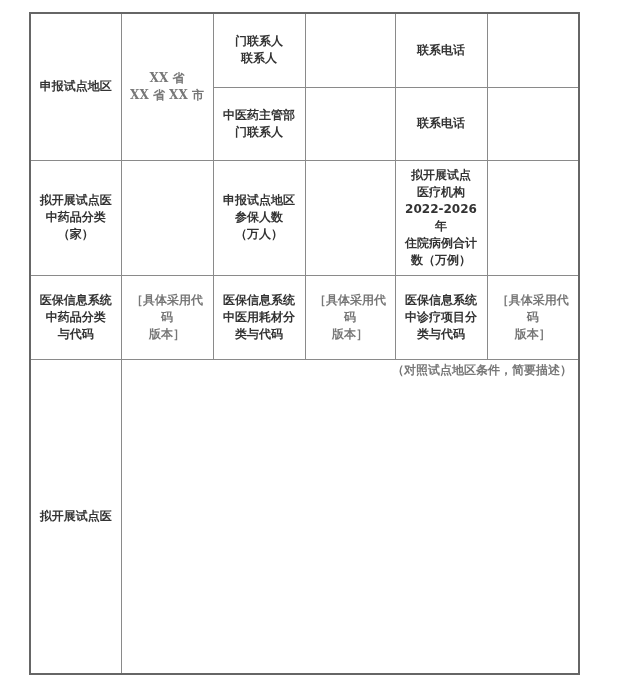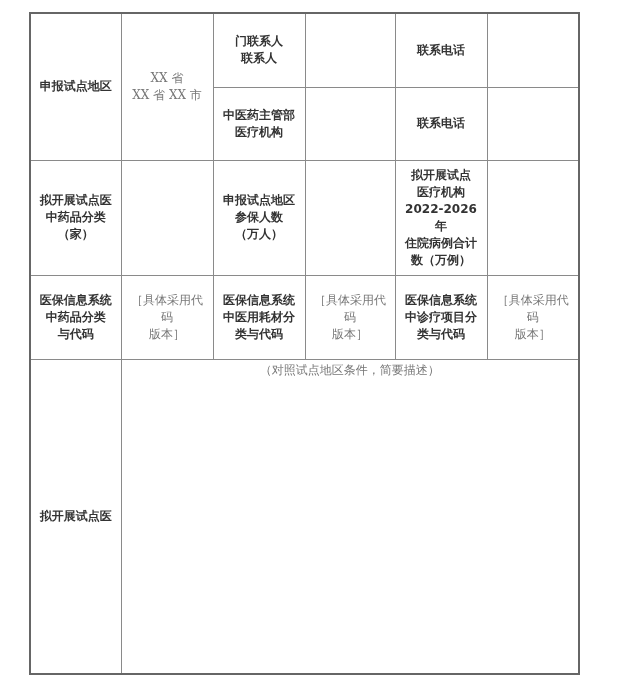--- a/index.html
+++ b/index.html
@@ -3,22 +3,22 @@
 <meta charset="utf-8">
 <style>
   html, body { margin:0; padding:0; background:#ffffff; }
   body { width:624px; height:696px; position:relative; overflow:hidden;
          font-family:"DejaVu Sans", "Liberation Sans", sans-serif; color:#333; }
   table { position:absolute; left:29px; top:12px; border-collapse:collapse;
           table-layout:fixed; width:549px; border:2px solid #666; }
   td { border:1px solid #8a8a8a; padding:0 4px; text-align:center; vertical-align:middle;
        font-size:12px; line-height:17px; word-break:break-all; }
   .lbl { font-weight:bold; color:#333; }
-  .ser { font-family:"DejaVu Serif", "Liberation Serif", serif; color:#777; font-weight:normal; }
-  .desc { vertical-align:top; text-align:center; padding:2px 6px; }
+  .ser { font-family:"DejaVu Serif", "Liberation Serif", serif; color:#777; font-weight:bold; }
+  .desc { vertical-align:top; text-align:right; padding:2px 6px; }
   .ml { white-space:pre-line; }
 </style>
 </head>
 <body>
 
 <table>
   <colgroup>
     <col style="width:91px">
       <col style="width:92px">
       <col style="width:92px">
@@ -32,21 +32,21 @@
     <td rowspan="2" class="ser ml">XX 省
 XX 省 XX 市</td>
     <td class="lbl ml">门联系人
 联系人</td>
     <td></td>
     <td class="lbl">联系电话</td>
     <td></td>
   </tr>
   <tr style="height:73px">
     <td class="lbl ml">中医药主管部
-医疗机构</td>
+门联系人</td>
     <td></td>
     <td class="lbl">联系电话</td>
     <td></td>
   </tr>
   <tr style="height:115px">
     <td class="lbl ml">拟开展试点医
 中药品分类（家）</td>
     <td></td>
     <td class="lbl ml">申报试点地区
 参保人数

